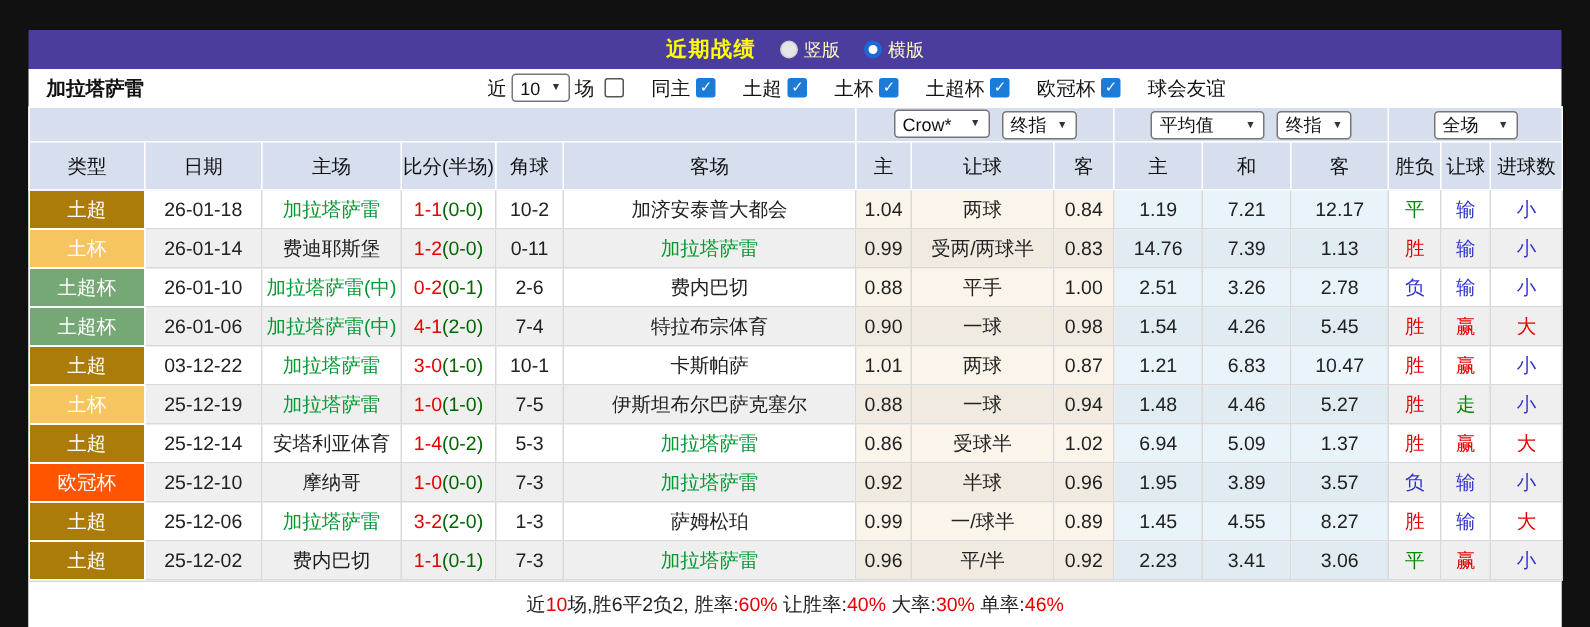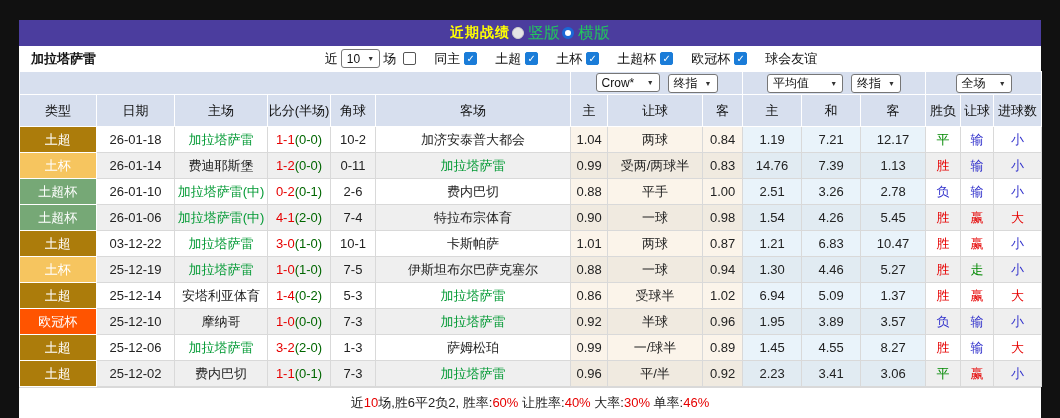--- a/index.html
+++ b/index.html
@@ -7,24 +7,24 @@
   body {
     background:#111;
     font-family:"Liberation Sans","DejaVu Sans",sans-serif;
     overflow:hidden;
   }
   .frame { width:1022px; margin:20px 19px 12px 19px; }
 
   
   .titlebar {
     height:26px; background:#4B3D9E;
-    display:flex; align-items:center; justify-content:center; gap:2px;font-family:Liberation Mono, monospace;
+    display:flex; align-items:center; justify-content:center; gap:16px;font-family:Liberation Mono, monospace;
   }
   .titlebar .title { color:#FFFF00; font-weight:bold; font-size:14px; letter-spacing:1px; }
-  .radio-label { display:inline-flex; align-items:center; gap:4px; color:#22c55e; font-size:16px; cursor:pointer; }
+  .radio-label { display:inline-flex; align-items:center; gap:4px; color:#fef9c3; font-size:12px; cursor:pointer; }
   .radio { width:12px; height:12px; border-radius:50%; background:#E6E6E6; border:1px solid #cfcfcf; }
   .radio.checked { background:#fff; border:3px solid #1B68D6; }
 
   
   .content { background:#ffffff; }
 
   .filter-bar { height:25px; position:relative; display:flex; align-items:center; font-size:13px; color:#111; }
   .team-name { position:absolute; left:12px; font-weight:bold; }
   .filter-controls { margin:0 auto; transform:translateX(41px); display:flex; align-items:center; gap:3px; }
   .select {
@@ -285,21 +285,21 @@
           <tr class="data-row alt">
     <td class="c-type" style="background: rgb(246, 197, 95);">土杯</td>
     <td class="c-date">25-12-19</td>
     <td class="c-home" style="color: rgb(0, 153, 51);">加拉塔萨雷</td>
     <td class="c-score"><span class="score">1-0</span><span class="half">(1-0)</span></td>
     <td class="c-corner">7-5</td>
     <td class="c-away" style="color: rgb(34, 34, 34);">伊斯坦布尔巴萨克塞尔</td>
     <td class="crow">0.88</td>
     <td class="crow">一球</td>
     <td class="crow">0.94</td>
-    <td class="avg">1.30</td>
+    <td class="avg">1.48</td>
     <td class="avg">4.46</td>
     <td class="avg">5.27</td>
     <td class="c-result" style="color: rgb(230, 0, 0);">胜</td>
     <td class="c-result" style="color: rgb(0, 136, 0);">走</td>
     <td class="c-result" style="color: rgb(51, 51, 204);">小</td>
   </tr>
           <tr class="data-row">
     <td class="c-type" style="background: rgb(172, 124, 11);">土超</td>
     <td class="c-date">25-12-14</td>
     <td class="c-home" style="color: rgb(34, 34, 34);">安塔利亚体育</td>

